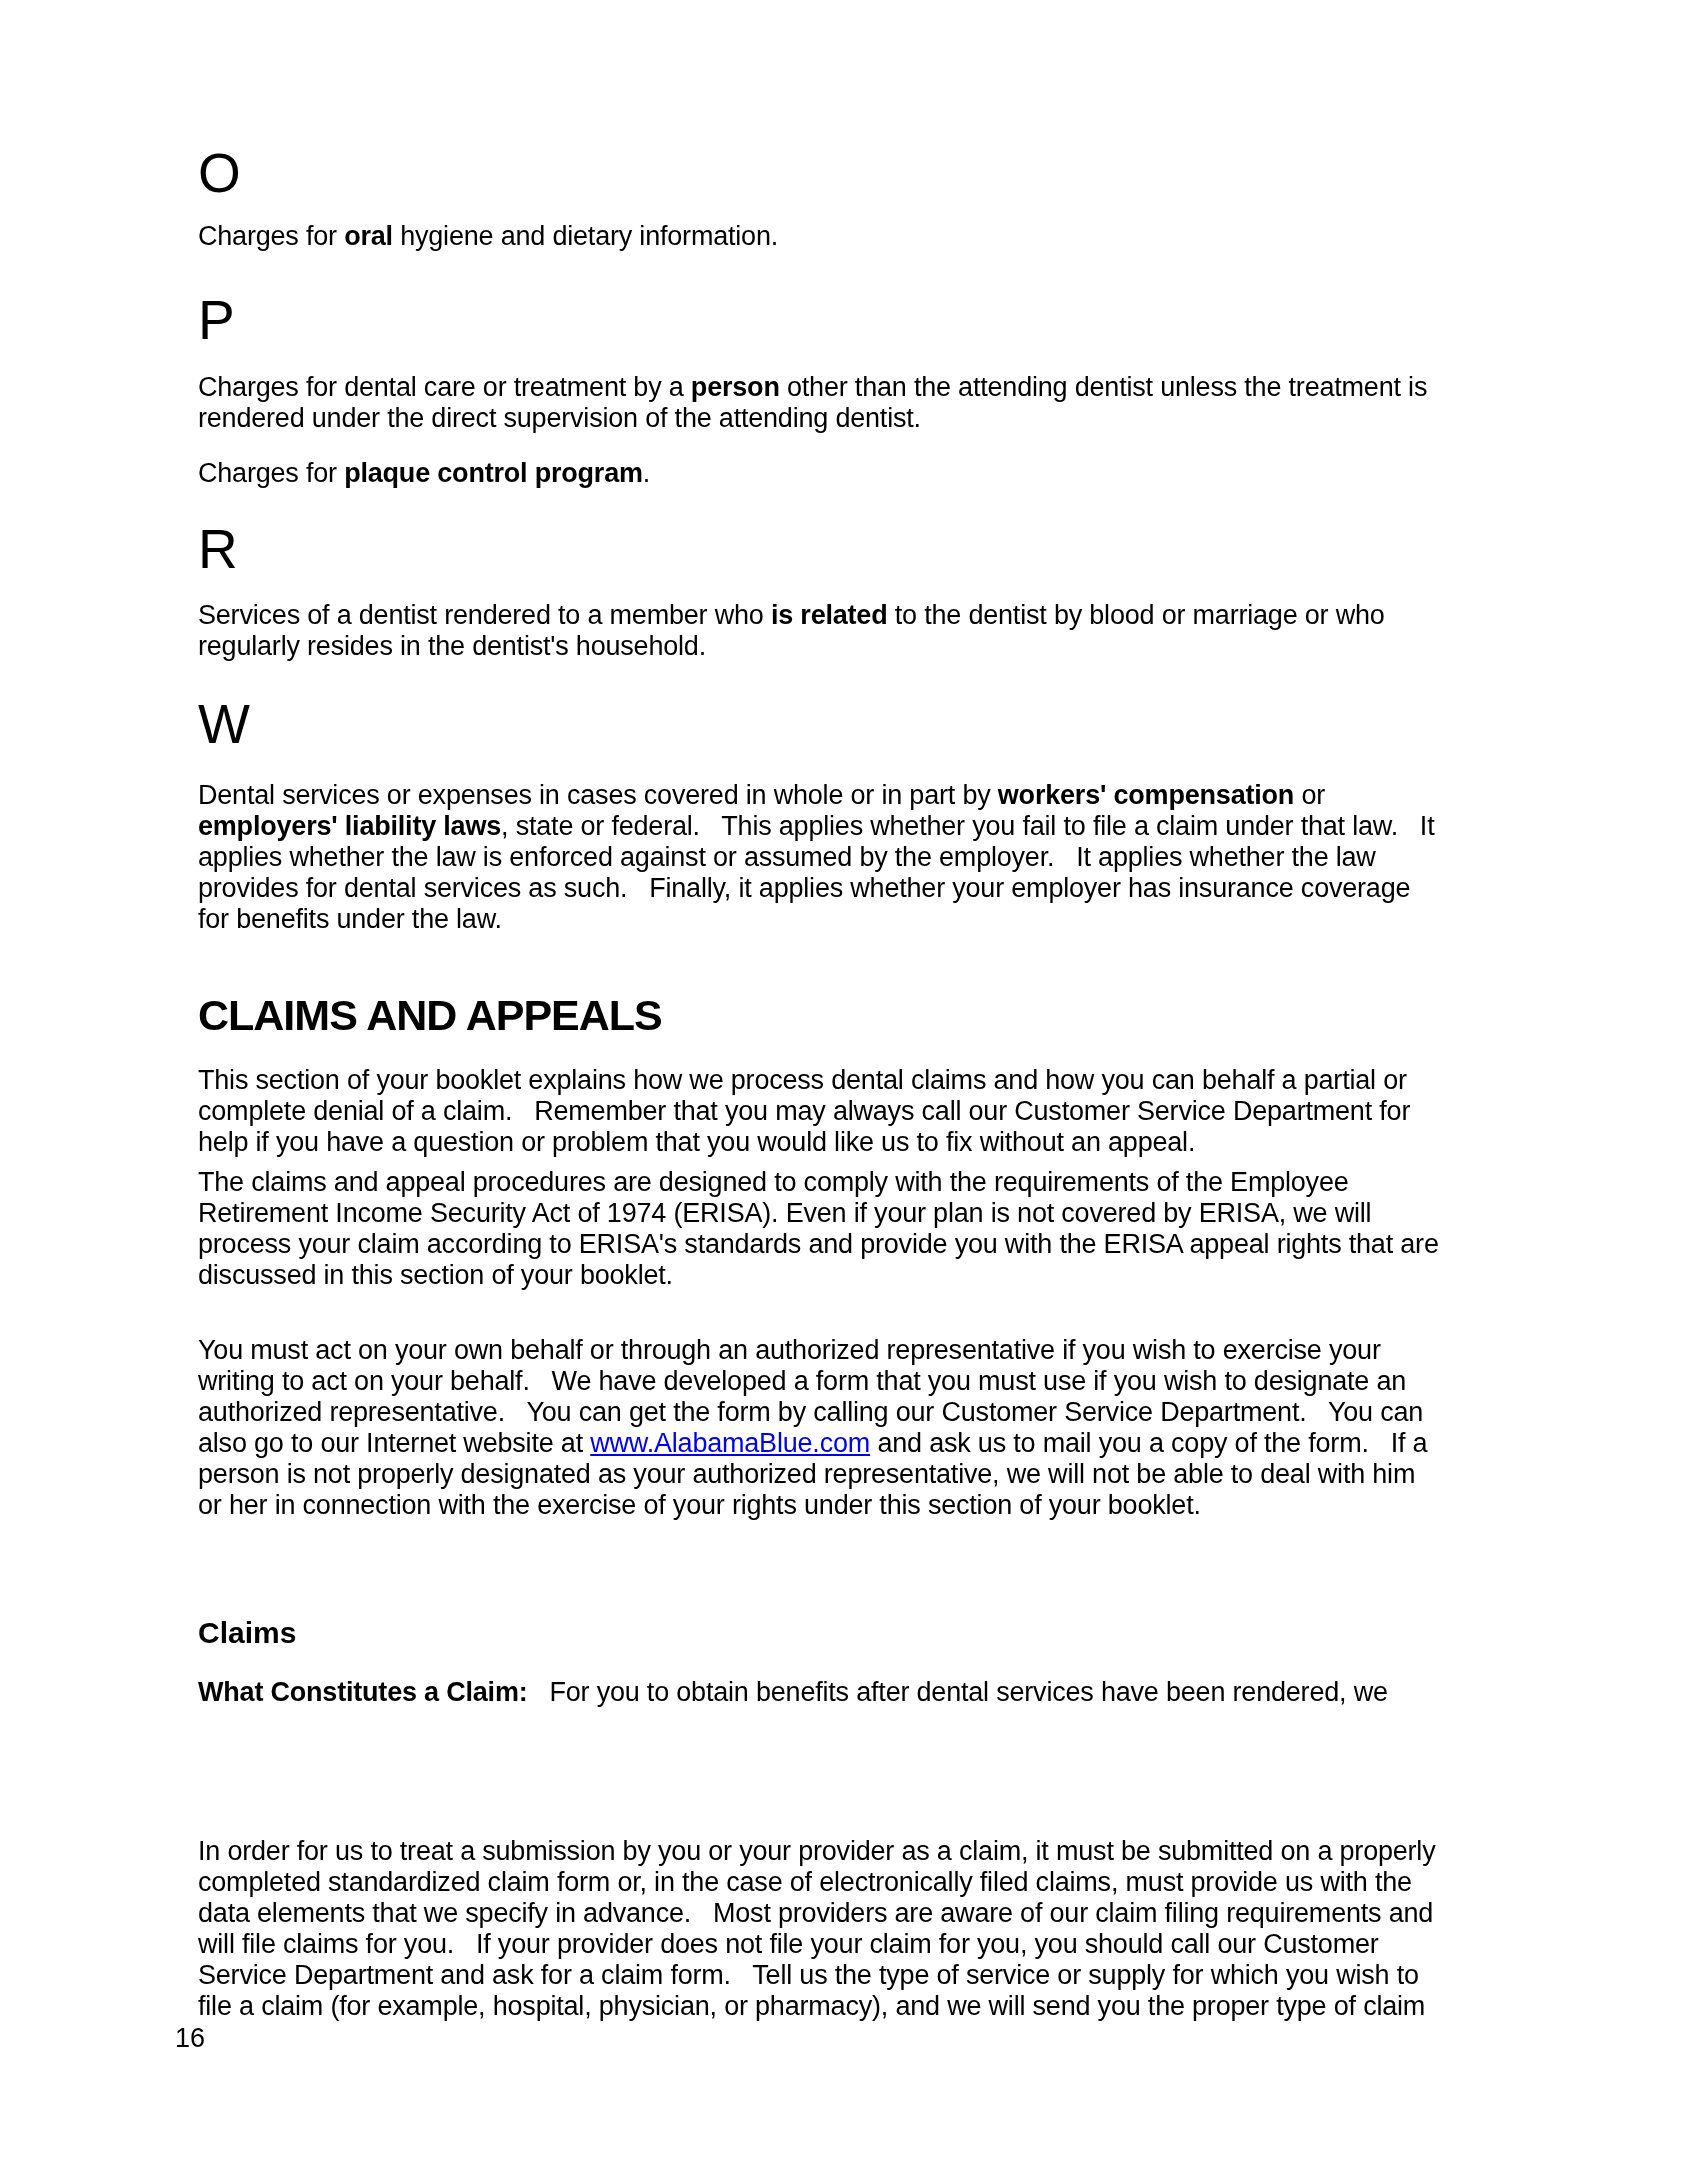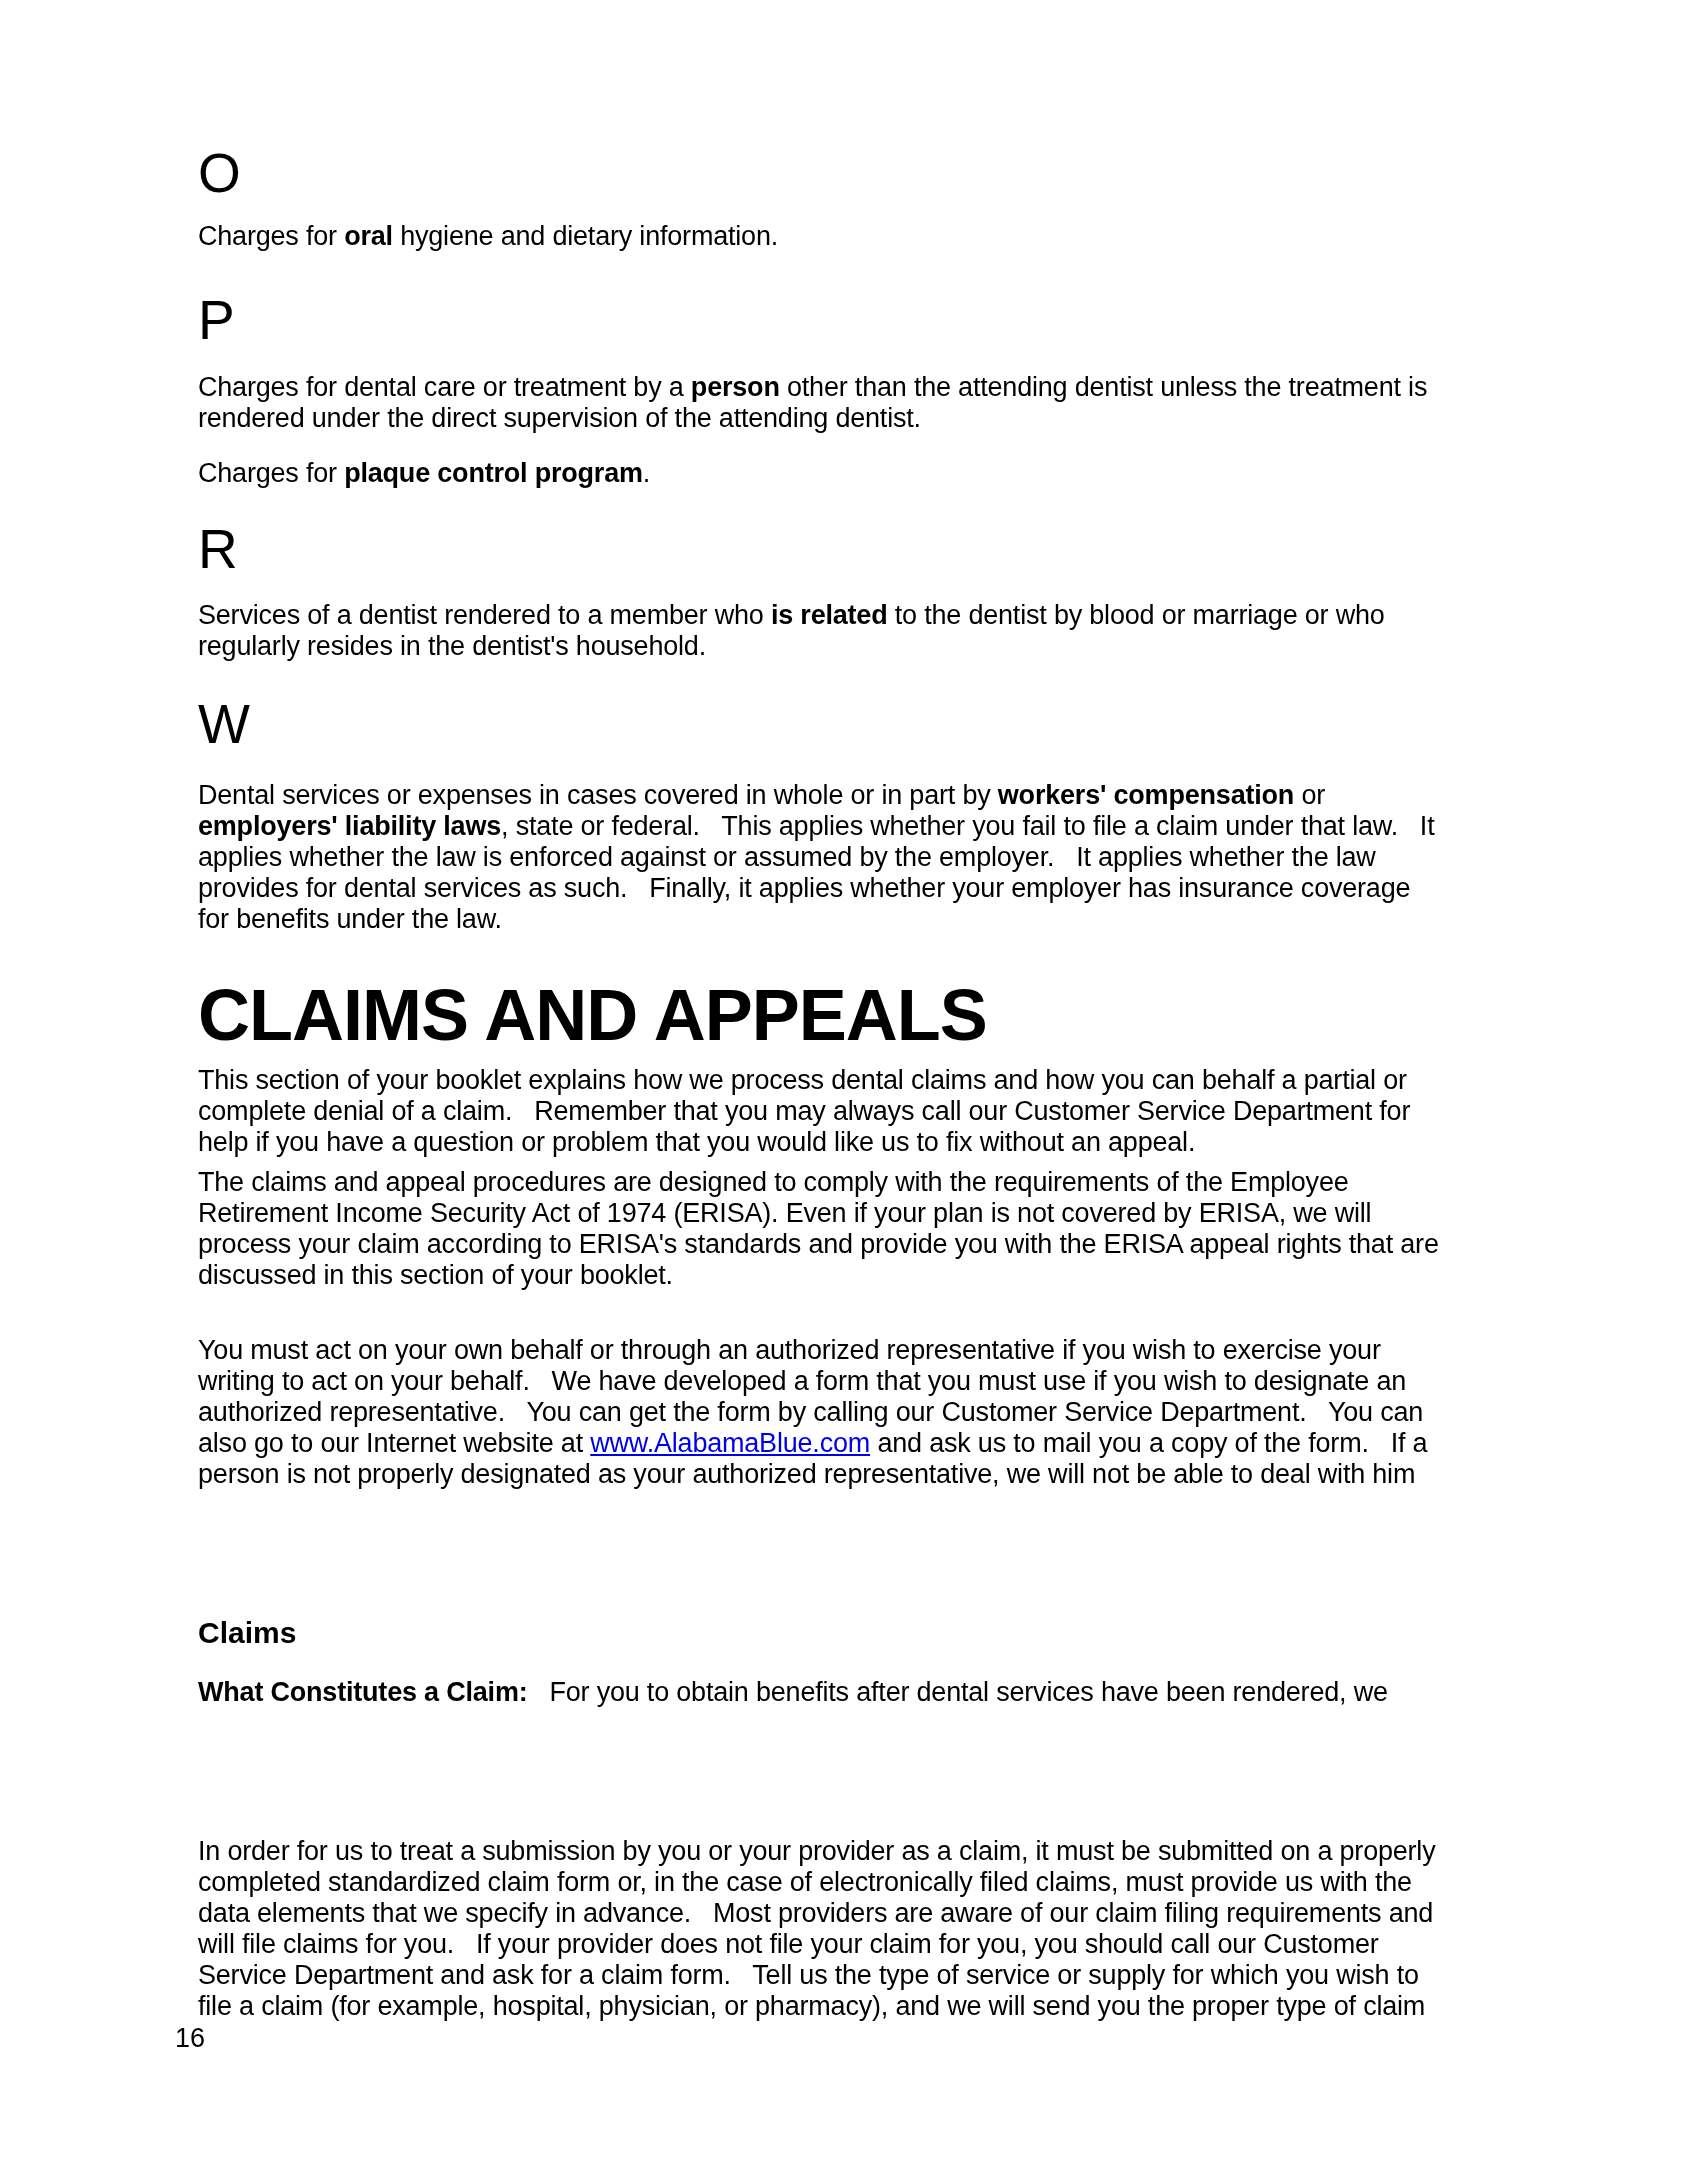--- a/index.html
+++ b/index.html
@@ -10,21 +10,21 @@
     font-family:"Liberation Sans","DejaVu Sans",sans-serif;
     color:#000000;
     overflow:hidden;
   }
   .letter-heading{
     position:absolute;left:198px;margin:0;
     font-size:55px;font-weight:400;line-height:55px;
   }
   .main-heading{
     position:absolute;left:198px;margin:0;
-    font-size:72px;font-weight:700;line-height:55px;letter-spacing:-1px;
+    font-size:43px;font-weight:700;line-height:55px;letter-spacing:-1px;
   }
   .sub-heading{
     position:absolute;left:198px;margin:0;
     font-size:30px;font-weight:700;line-height:34px;
   }
   .para{
     position:absolute;left:198px;
     font-size:27px;line-height:31px;letter-spacing:-0.2px;
   }
   .para .line{white-space:pre;height:31px;}
@@ -80,20 +80,21 @@
       <div class="line"><span>Retirement Income Security Act of 1974 (ERISA). Even if your plan is not covered by ERISA, we will</span></div>
       <div class="line"><span>process your claim according to ERISA's standards and provide you with the ERISA appeal rights that are</span></div>
       <div class="line"><span>discussed in this section of your booklet.</span></div>
     </div>
   <div class="para" style="top:1335px">
       <div class="line"><span>You must act on your own behalf or through an authorized representative if you wish to exercise your</span></div>
       <div class="line"><span>writing to act on your behalf.   We have developed a form that you must use if you wish to designate an</span></div>
       <div class="line"><span>authorized representative.   You can get the form by calling our Customer Service Department.   You can</span></div>
       <div class="line"><span>also go to our Internet website at </span><a class="link" href="#" style="color: rgb(0, 0, 238);">www.AlabamaBlue.com</a><span> and ask us to mail you a copy of the form.   If a</span></div>
       <div class="line"><span>person is not properly designated as your authorized representative, we will not be able to deal with him</span></div>
+      <div class="line"><span>or her in connection with the exercise of your rights under this section of your booklet.</span></div>
     </div>
 
   <h3 class="sub-heading" style="top:1616px">Claims</h3>
   <div class="para" style="top:1677px">
       <div class="line"><span class="b">What Constitutes a Claim:</span><span>   For you to obtain benefits after dental services have been rendered, we</span></div>
     </div>
   <div class="para" style="top:1836px">
       <div class="line"><span>In order for us to treat a submission by you or your provider as a claim, it must be submitted on a properly</span></div>
       <div class="line"><span>completed standardized claim form or, in the case of electronically filed claims, must provide us with the</span></div>
       <div class="line"><span>data elements that we specify in advance.   Most providers are aware of our claim filing requirements and</span></div>

